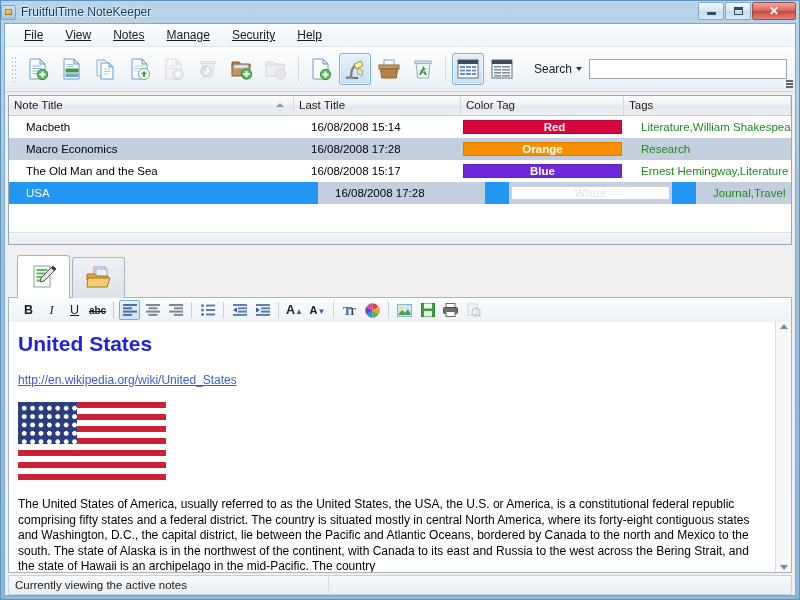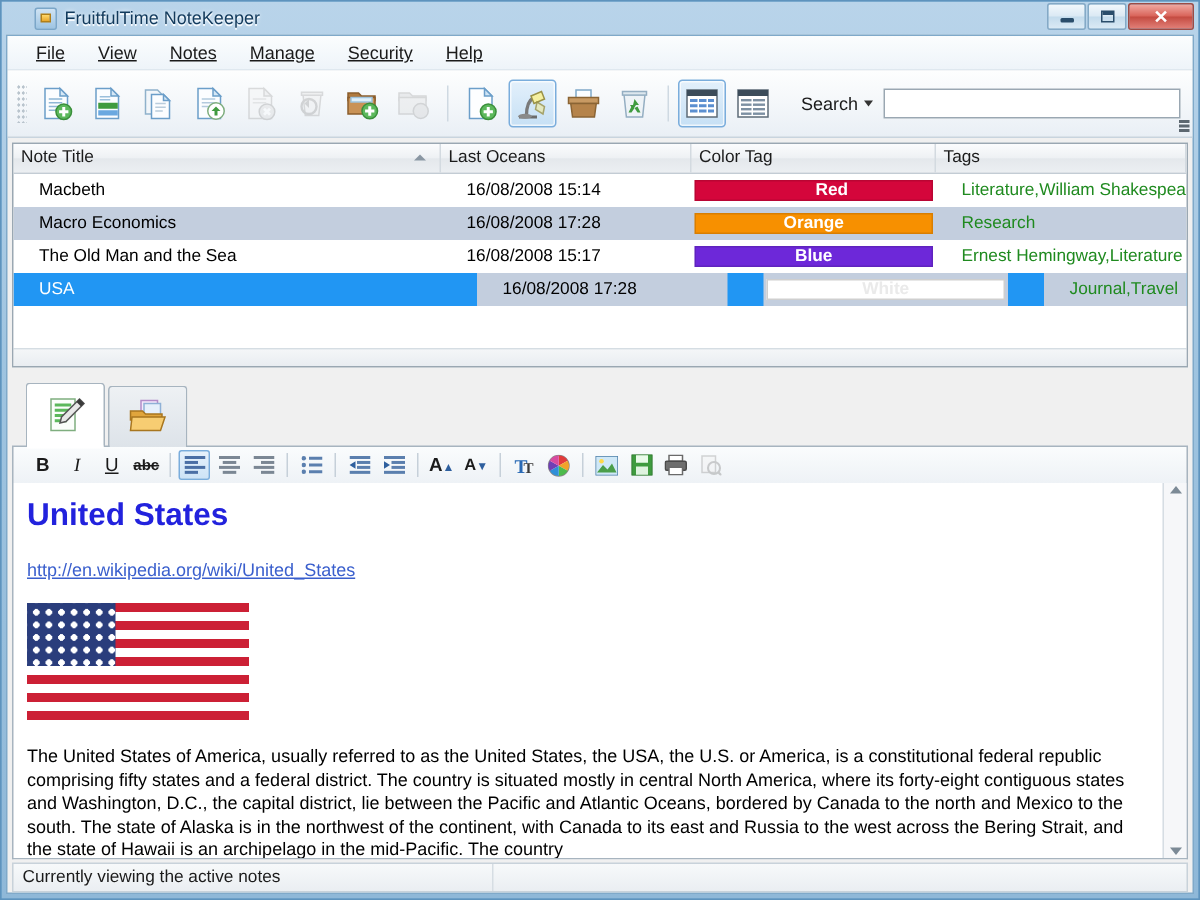--- a/index.html
+++ b/index.html
@@ -13,21 +13,21 @@
   .window{
     position:absolute;left:0;top:0;width:800px;height:600px;
     box-sizing:border-box;
     background:linear-gradient(180deg,#b9d4ea 0%,#9fc4e0 40%,#8fb8d8 100%);
     border:1px solid #5e93bd;
     display:flex;flex-direction:column;
   }
   .titlebar{
     height:22px;flex:0 0 22px;position:relative;
     display:flex;align-items:center;
-    padding-left:22px;
+    padding-left:0;
   }
   .title-ico{
     width:15px;height:15px;margin-right:5px;position:relative;flex:0 0 15px;
     border-radius:2px;
     background:linear-gradient(180deg,#cfe3f3,#9ec4e2);
     border:1px solid #7ba6c8;
     box-sizing:border-box;
   }
   .title-ico:after{
     content:"";position:absolute;left:3px;top:3px;width:7px;height:6px;
@@ -517,21 +517,21 @@
       </div>
     </div>
 
     <div class="listpane">
       <div class="lhead">
         <div class="col c1">
           <span>Note Title</span>
           <span class="sortarrow"></span>
         </div>
         <div class="col c2">
-          <span>Last Oceans</span>
+          <span>Last Title</span>
         </div>
         <div class="col c3">
           <span>Color Tag</span>
         </div>
         <div class="col c4">
           <span>Tags</span>
         </div>
       </div>
 
       <div class="lrow">

